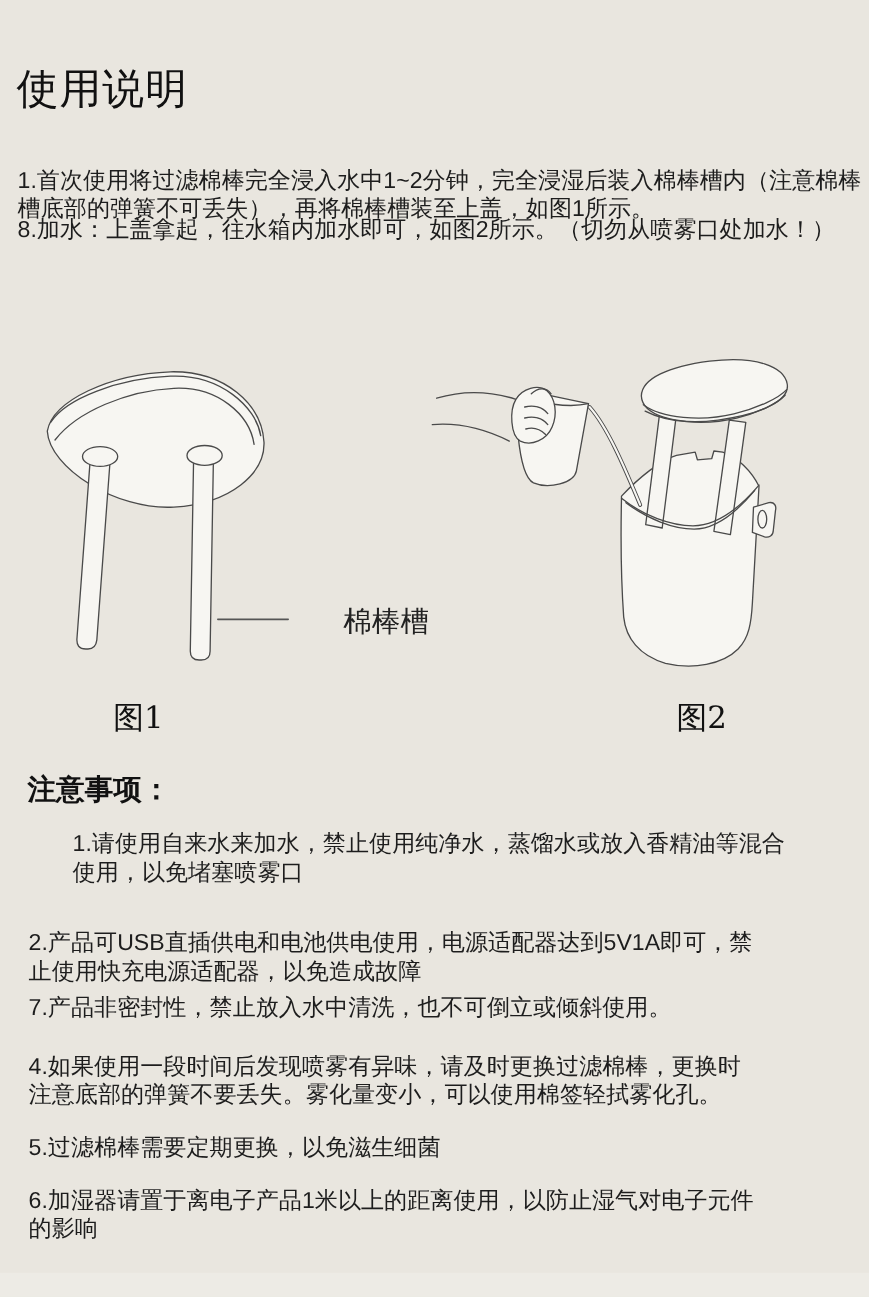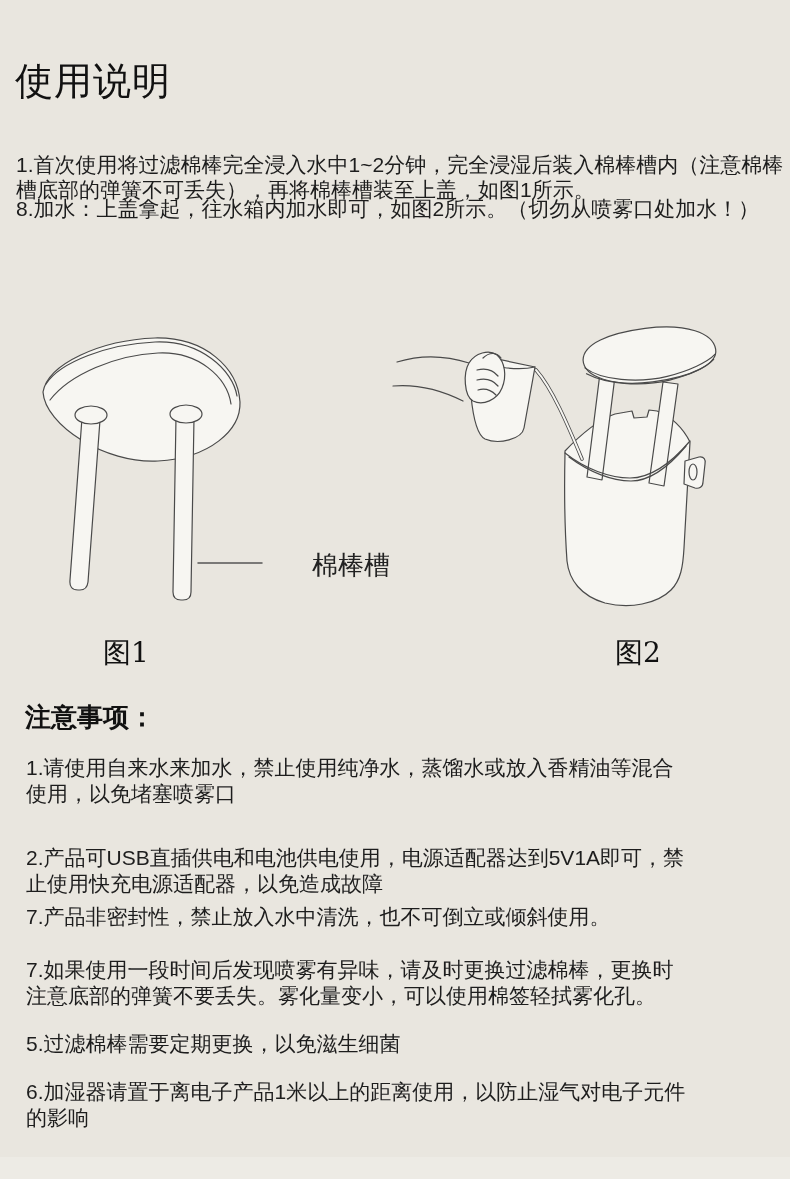--- a/index.html
+++ b/index.html
@@ -42,21 +42,21 @@
   .notes-title {
     left: 25px; top: 700px;
     font-size: 26px; font-weight: bold;
     color: #111;
   }
   .note {
     left: 26px; width: 662px;
     font-size: 21px; line-height: 26px;
     color: #1d1d1d;
   }
-  .note1 { top: 755px; }
+  .note1 { top: 755px; margin-left: 40px; }
   .note2 { top: 832px; margin-top: 13px; }
   .note3 { top: 904px; }
   .note4 { top: 957px; }
   .note5 { top: 1031px; }
   .note6 { top: 1079px; }
   .bottom-strip {
     left: 0; top: 1157px; width: 790px; height: 22px;
     background: #edebe5;
   }
   svg path, svg ellipse { vector-effect: non-scaling-stroke; }
@@ -124,17 +124,17 @@
     <path fill="none" stroke="#f7f6f2" stroke-width="1.9" d="M151 52 C167 70 182 105 197 141"></path>
   </g>
 </svg>
 <span class="abs fig-caption cap2">图2</span>
 
 <h2 class="abs notes-title">注意事项：</h2>
 
 <p class="abs note note1">1.请使用自来水来加水，禁止使用纯净水，蒸馏水或放入香精油等混合使用，以免堵塞喷雾口</p>
 <p class="abs note note2">2.产品可USB直插供电和电池供电使用，电源适配器达到5V1A即可，禁止使用快充电源适配器，以免造成故障</p>
 <p class="abs note note3">7.产品非密封性，禁止放入水中清洗，也不可倒立或倾斜使用。</p>
-<p class="abs note note4">7.如果使用一段时间后发现喷雾有异味，请及时更换过滤棉棒，更换时注意底部的弹簧不要丢失。雾化量变小，可以使用棉签轻拭雾化孔。</p>
+<p class="abs note note4">4.如果使用一段时间后发现喷雾有异味，请及时更换过滤棉棒，更换时注意底部的弹簧不要丢失。雾化量变小，可以使用棉签轻拭雾化孔。</p>
 <p class="abs note note5">5.过滤棉棒需要定期更换，以免滋生细菌</p>
 <p class="abs note note6">6.加湿器请置于离电子产品1米以上的距离使用，以防止湿气对电子元件的影响</p>
 
 <div class="abs bottom-strip" style="background: rgb(237, 235, 229);"></div>
 
 </body></html>

